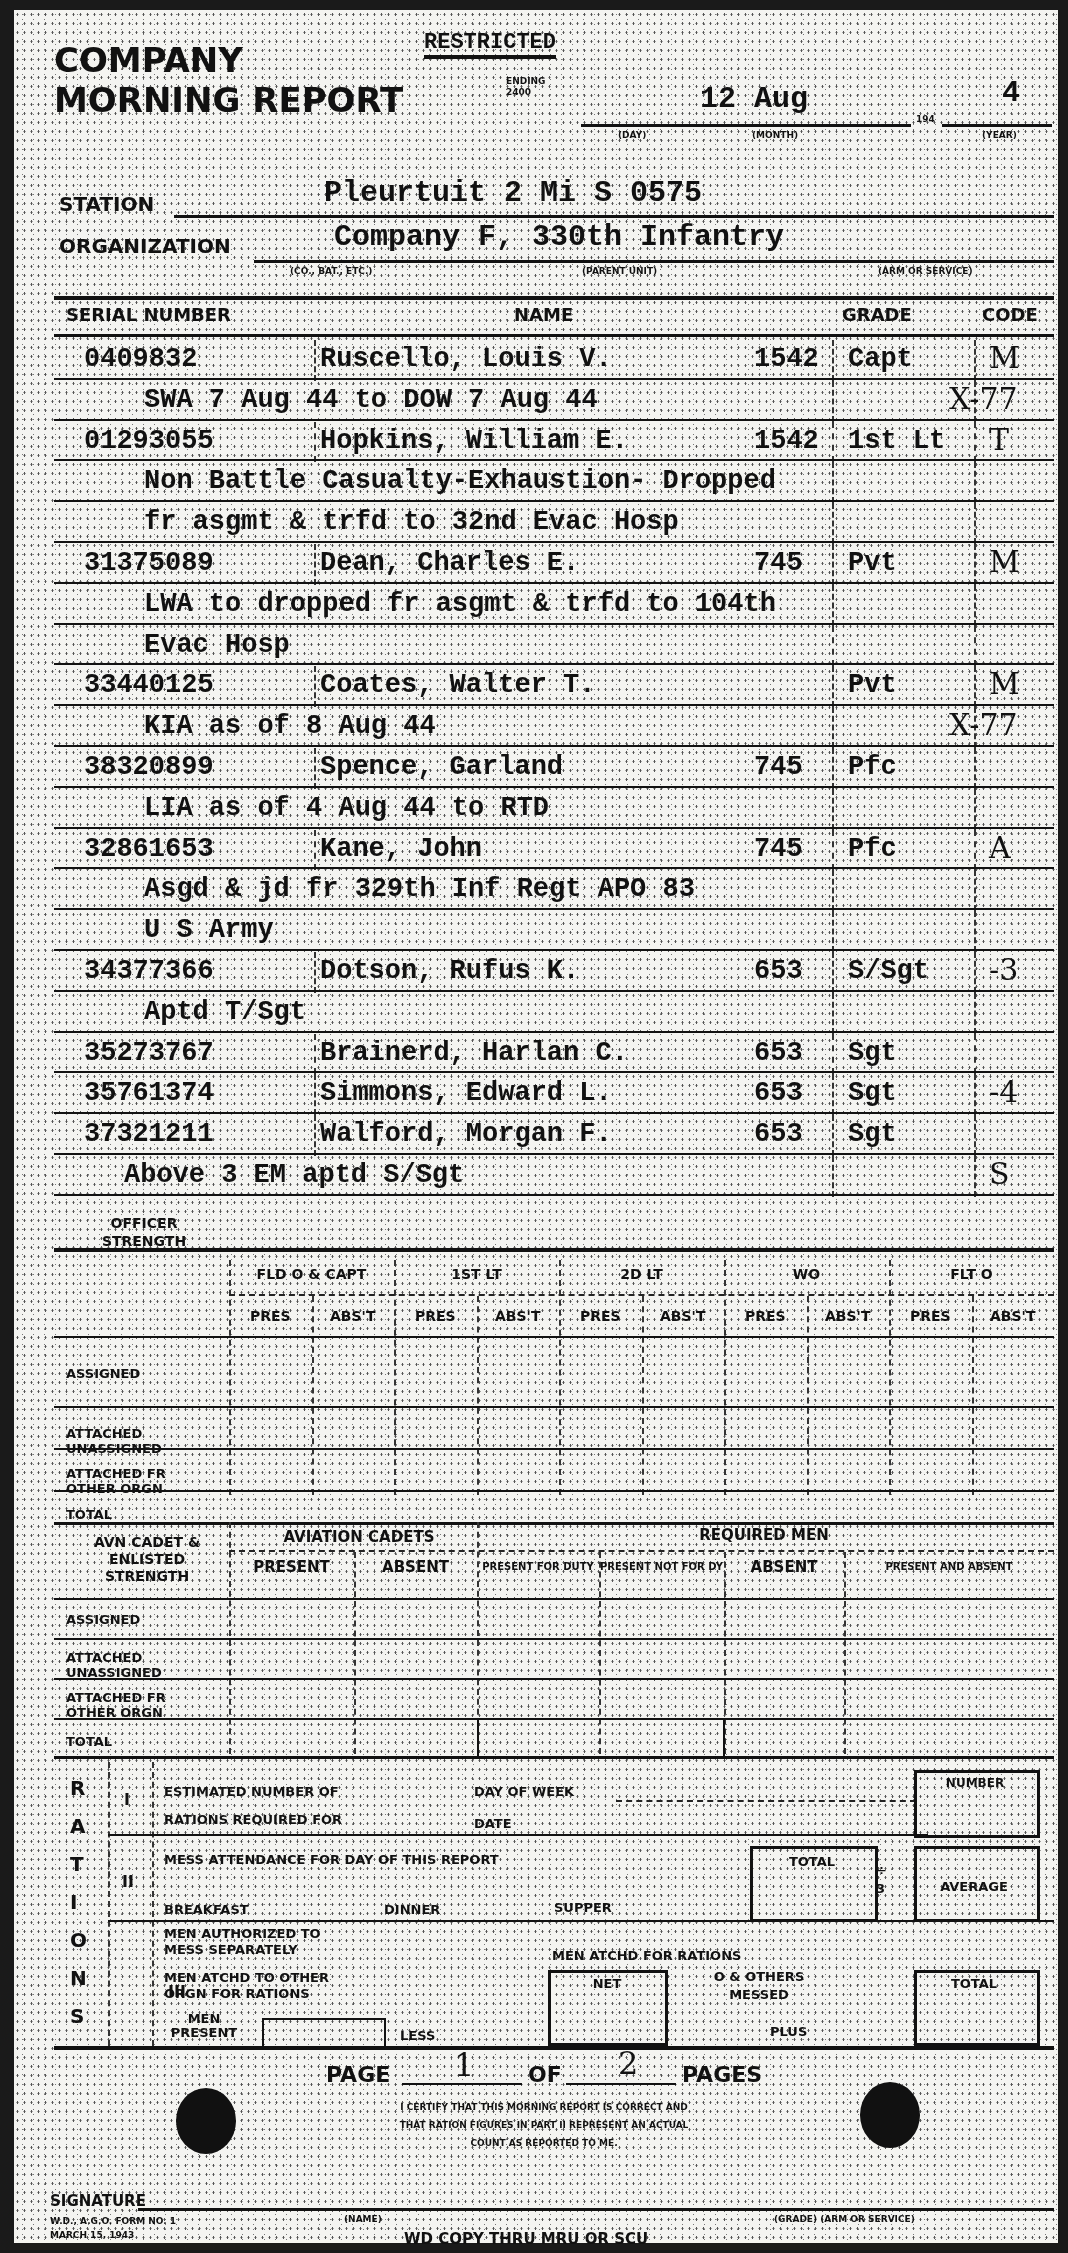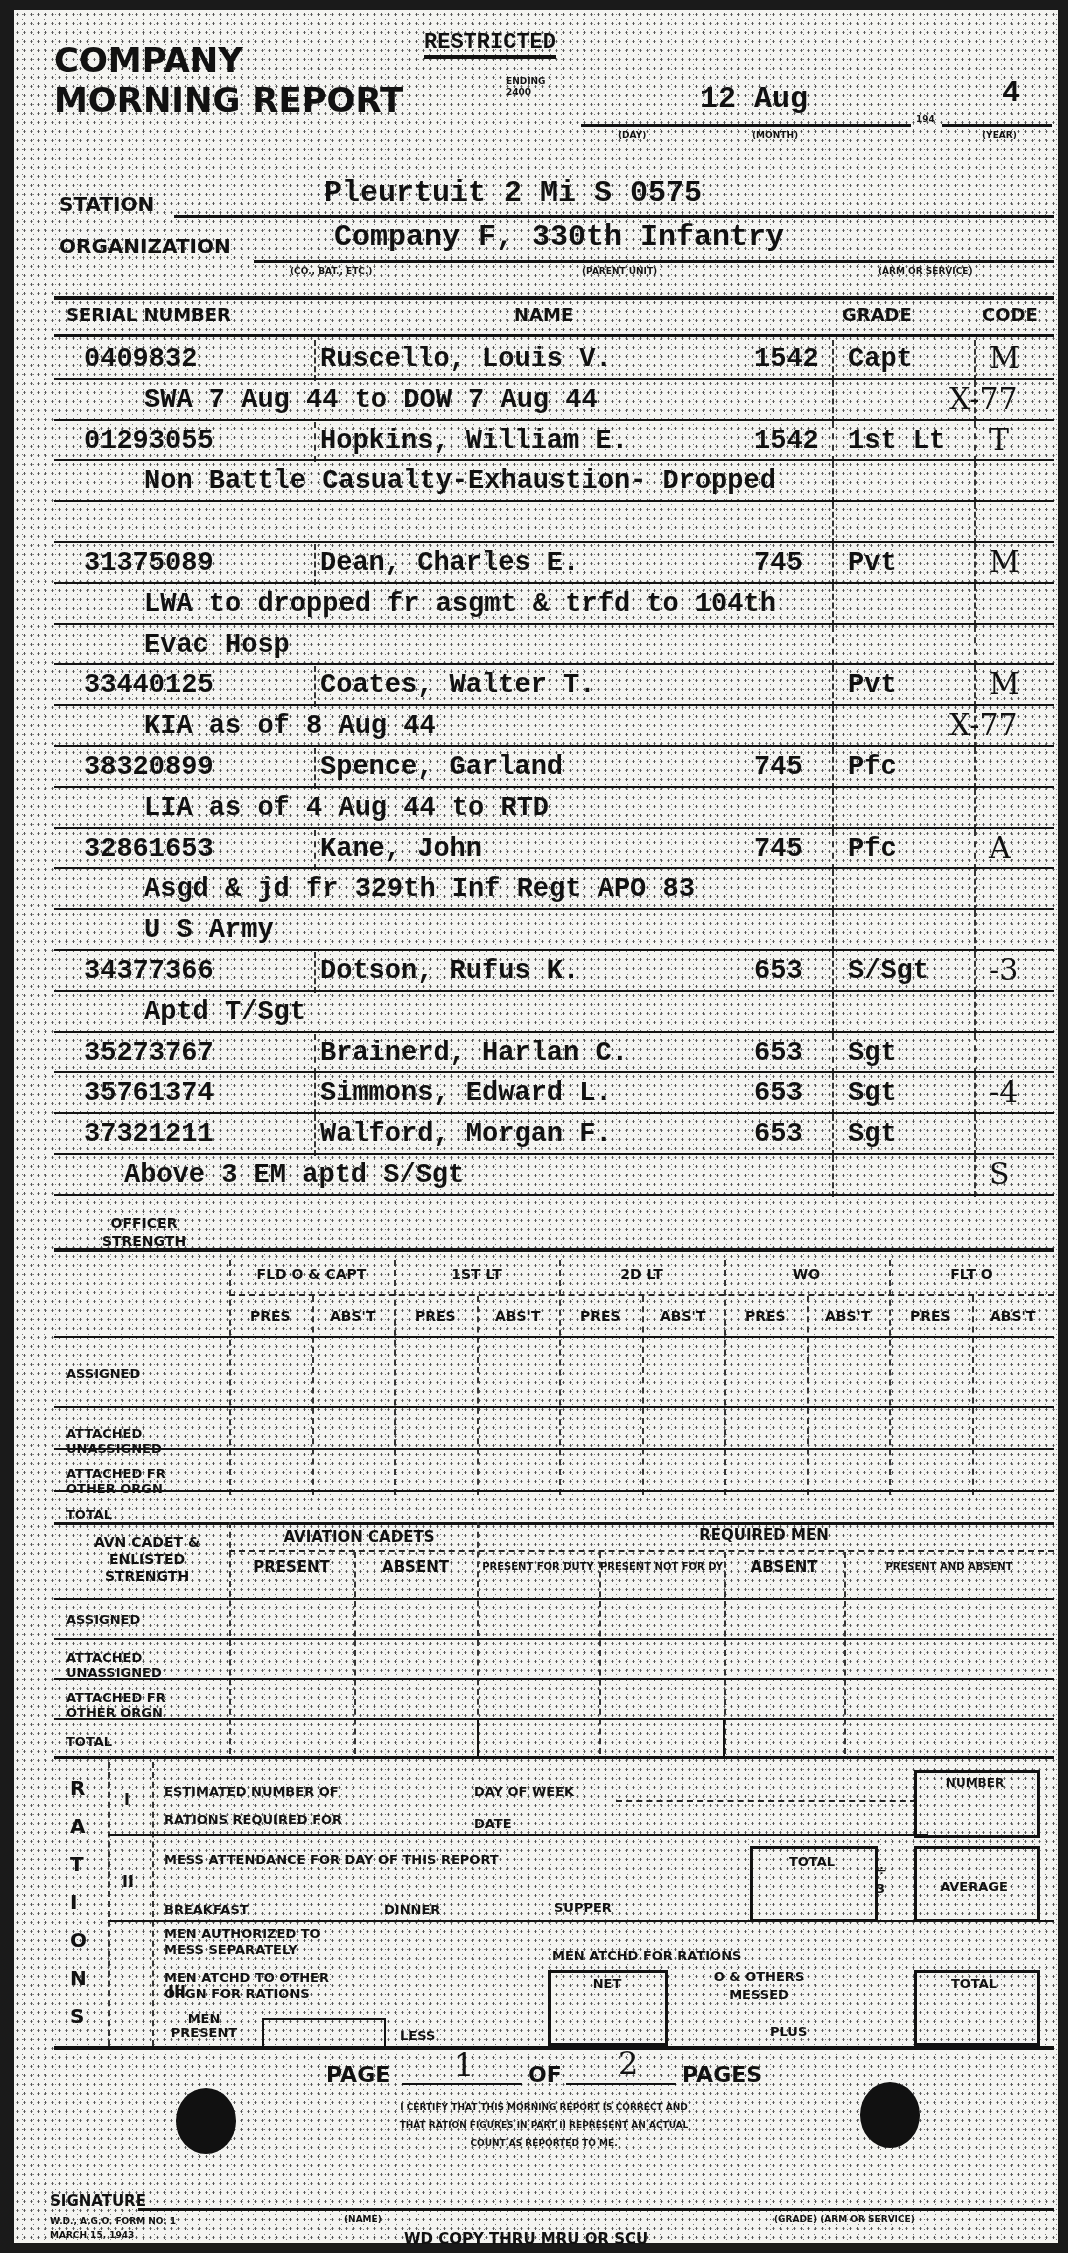--- a/index.html
+++ b/index.html
@@ -85,20 +85,21 @@
         <div class="abs hw" style="left:975px;top:0px;font-size:30px;">T</div>
         <div class="hline" style="left:40px;top:37.8px;width:1000px;border-top-width:2px;"></div>
       </div>
       <div class="abs" style="left:0;top:452.4px;width:1044px;height:40.8px;">
         <div class="abs tw" style="left:130px;top:4px;font-size:27px;">Non Battle Casualty-Exhaustion- Dropped</div>
         <div class="vdash" style="left:818px;top:0;height:40.8px;"></div>
         <div class="vdash" style="left:960px;top:0;height:40.8px;"></div>
         <div class="hline" style="left:40px;top:37.8px;width:1000px;border-top-width:2px;"></div>
       </div>
       <div class="abs" style="left:0;top:493.2px;width:1044px;height:40.8px;">
+        <div class="abs tw" style="left:130px;top:4px;font-size:27px;">fr asgmt &amp; trfd to 32nd Evac Hosp</div>
         <div class="vdash" style="left:818px;top:0;height:40.8px;"></div>
         <div class="vdash" style="left:960px;top:0;height:40.8px;"></div>
         <div class="hline" style="left:40px;top:37.8px;width:1000px;border-top-width:2px;"></div>
       </div>
       <div class="abs" style="left:0;top:534px;width:1044px;height:40.8px;">
         <div class="abs tw" style="left:70px;top:4px;font-size:27px;">31375089</div>
         <div class="abs tw" style="left:306px;top:4px;font-size:27px;">Dean, Charles E.</div>
         <div class="abs tw" style="left:740px;top:4px;font-size:27px;">745</div>
         <div class="abs tw" style="left:834px;top:4px;font-size:27px;">Pvt</div>
         <div class="vdash" style="left:300px;top:0;height:40.8px;"></div>

